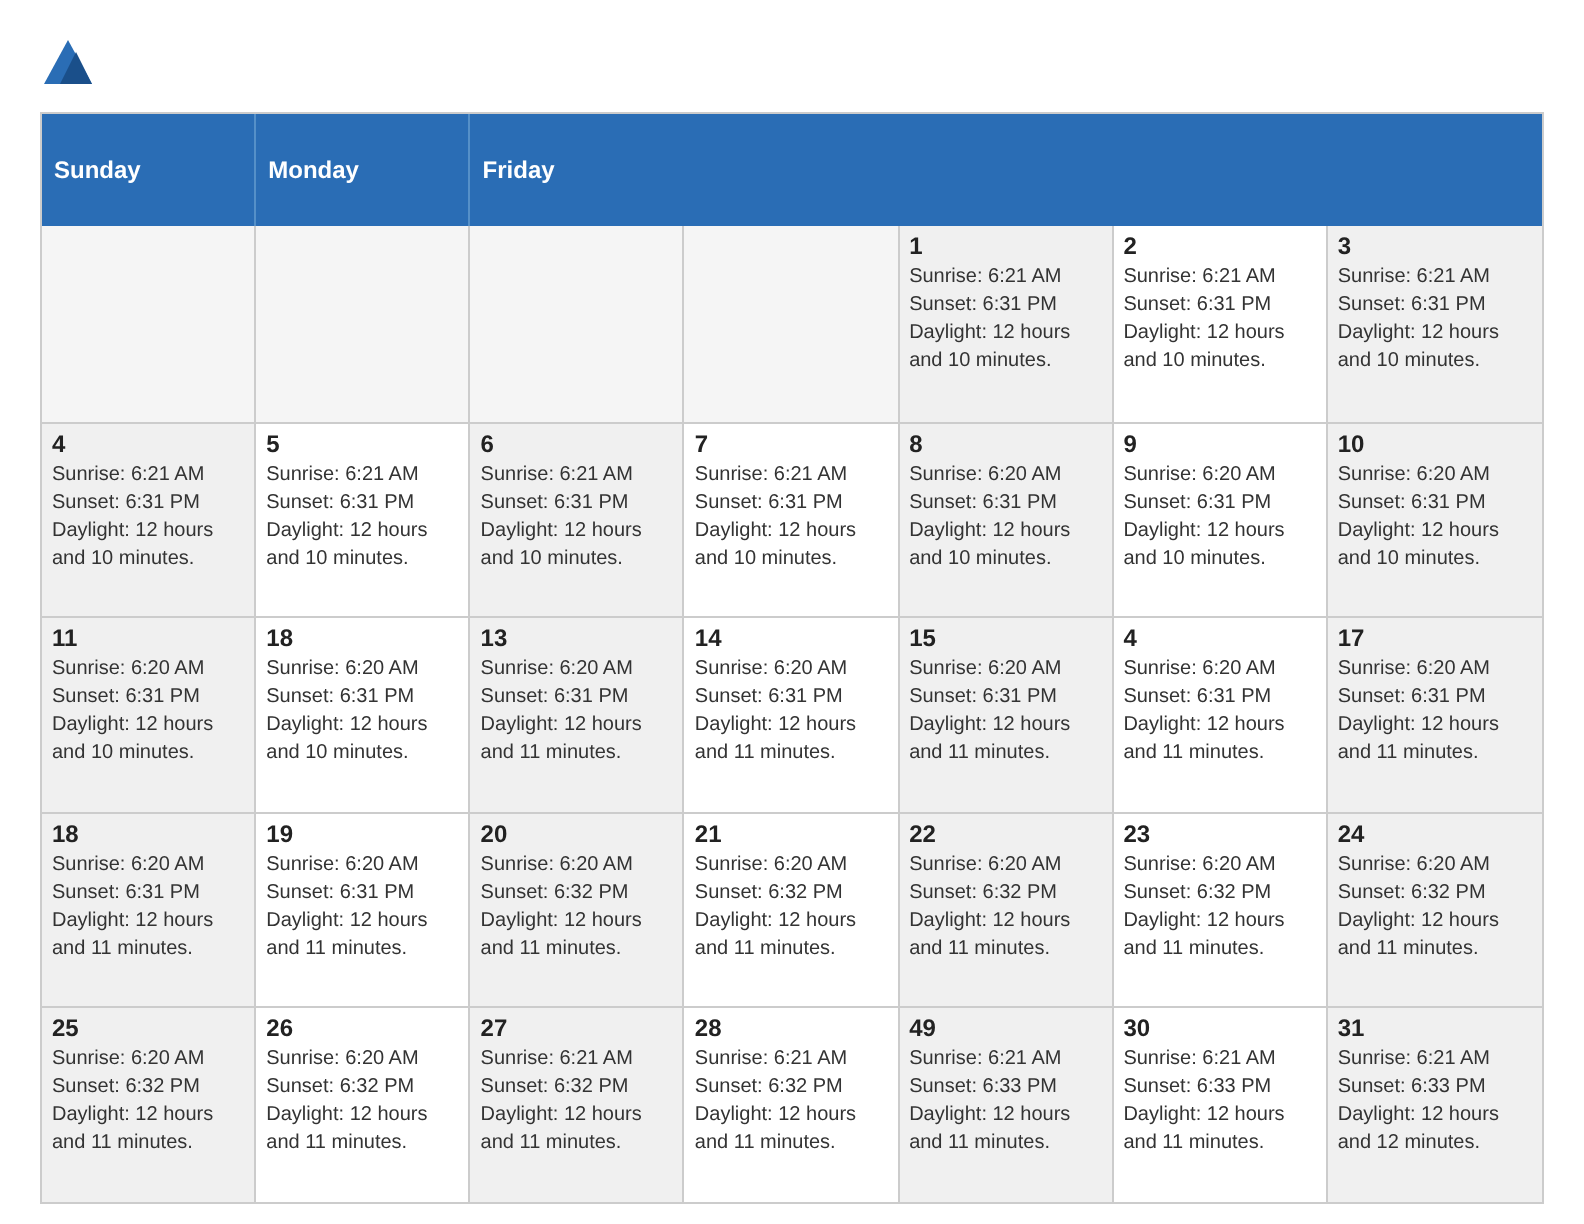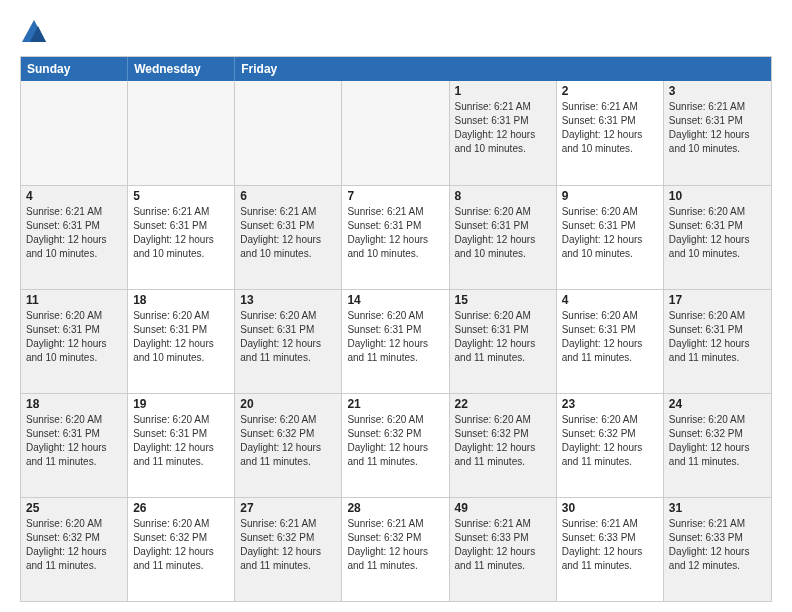--- a/index.html
+++ b/index.html
@@ -69,21 +69,21 @@
     .cal-header {
       display: grid;
       grid-template-columns: repeat(7, 1fr);
       background: #2a6db5;
     }
     .cal-header-cell {
       color: #fff;
       font-size: 12px;
       font-weight: bold;
       text-align: left;
-      padding: 5px 6px;
+      padding: 21px 6px;
       border-right: 1px solid #5590c8;
     }
     .cal-header-cell:last-child { border-right: none; }
     .cal-body {
       flex: 1;
       display: grid;
       grid-template-rows: repeat(5, 1fr);
     }
     .cal-row {
       display: grid;
@@ -132,21 +132,21 @@
     </div>
     <div class="title-block">
       <div class="month-title"></div>
       <div class="location"></div>
     </div>
   </div>
 
   <div class="calendar">
     <div class="cal-header">
     <div class="cal-header-cell">Sunday</div>
-        <div class="cal-header-cell">Wednesday</div>
+        <div class="cal-header-cell">Monday</div>
         <div class="cal-header-cell">Friday</div>
       </div>
     <div class="cal-body">
     <div class="cal-row">
           <div class="cal-cell empty"></div>
           <div class="cal-cell empty"></div>
           <div class="cal-cell empty"></div>
           <div class="cal-cell empty"></div>
           <div class="cal-cell shaded">
             <div class="day-num">1</div>

